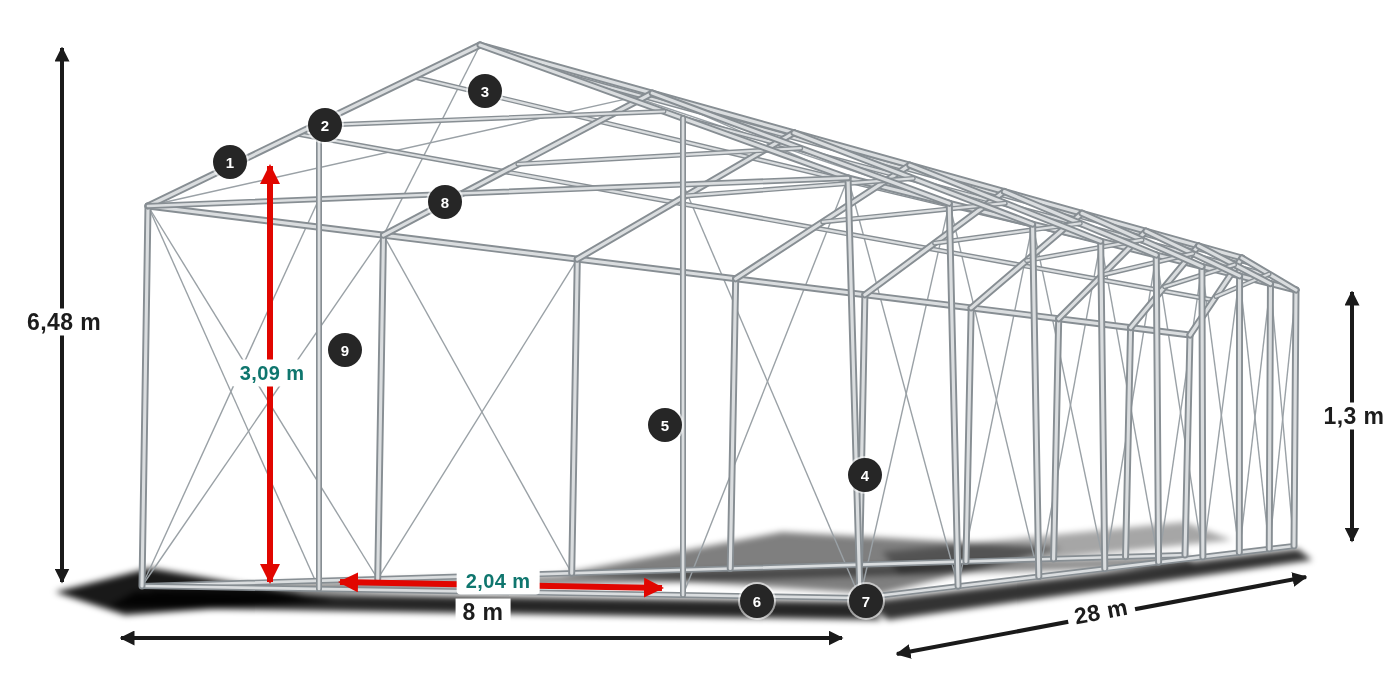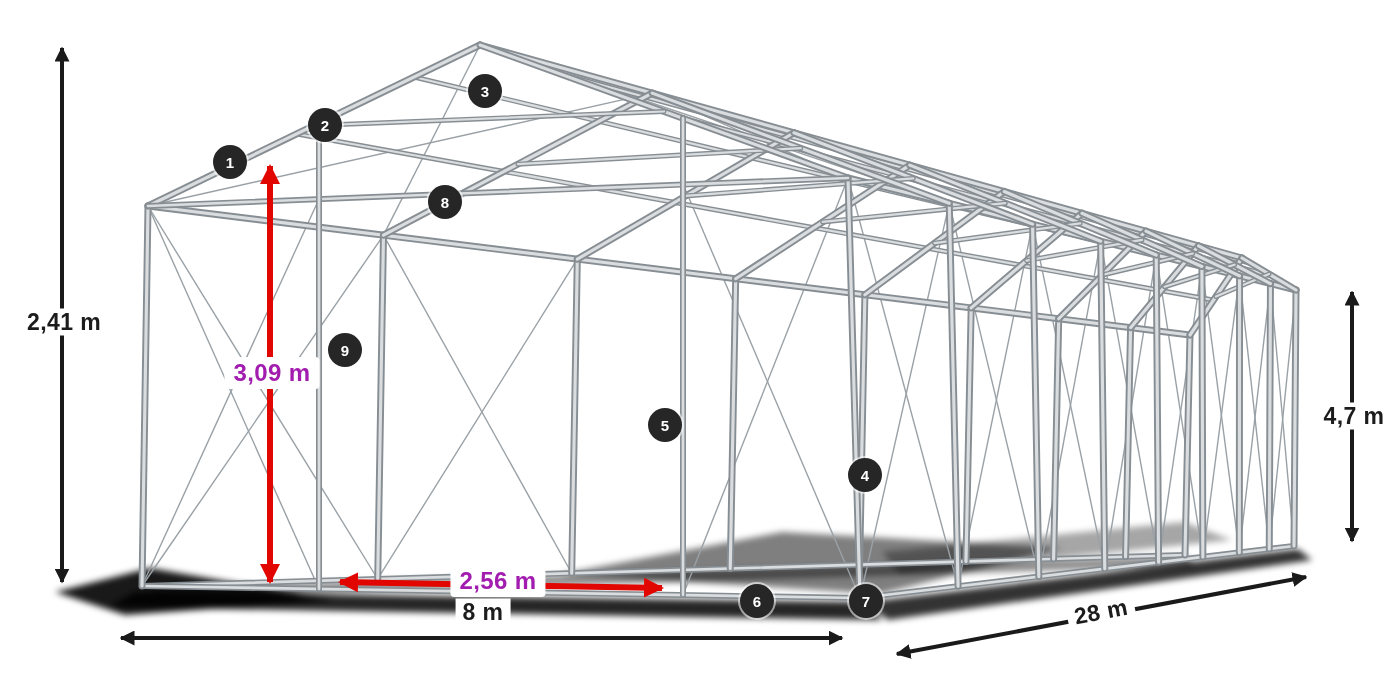--- a/index.html
+++ b/index.html
@@ -6,21 +6,21 @@
   .stage{
     position:relative;width:1400px;height:700px;background:#fff;overflow:hidden;
     font-family:"Liberation Sans",sans-serif;
   }
   .stage svg{position:absolute;left:0;top:0;}
   .dim-label{
     position:absolute;transform:translate(-50%,-50%);
     background:#ffffff;padding:0 7px;
     font-weight:700;font-size:23px;color:#1c1c1c;white-space:nowrap;letter-spacing:.4px;
   }
-  .dim-label.red{color:#a21caf;font-size:24px;padding:2px 9px;border-radius:4px;}
+  .dim-label.red{color:#0f766e;font-size:20px;padding:2px 9px;border-radius:4px;}
   .dim-label.rot{transform:translate(-50%,-50%) rotate(-11deg);}
   .callout{
     position:absolute;width:34px;height:34px;border-radius:50%;
     background:#262626;color:#fff;display:flex;align-items:center;justify-content:center;
     font-weight:700;font-size:15px;transform:translate(-50%,-50%);cursor:pointer;
     box-shadow:0 0 0 2px rgba(255,255,255,.55);
   }
 </style>
 </head>
 <body>
@@ -198,27 +198,27 @@
       <g>
         <line x1="62" y1="48" x2="62" y2="582" stroke="#1a1a1a" stroke-width="4" marker-start="url(#ab)" marker-end="url(#ab)"></line>
         <line x1="1352" y1="292" x2="1352" y2="541" stroke="#1a1a1a" stroke-width="4" marker-start="url(#ab)" marker-end="url(#ab)"></line>
         <line x1="121" y1="638" x2="842" y2="638" stroke="#1a1a1a" stroke-width="4" marker-start="url(#ab)" marker-end="url(#ab)"></line>
         <line x1="897" y1="654" x2="1306" y2="577" stroke="#1a1a1a" stroke-width="4" marker-start="url(#ab)" marker-end="url(#ab)"></line>
         <line x1="270" y1="166" x2="270" y2="582" stroke="#e10600" stroke-width="6" marker-start="url(#ar)" marker-end="url(#ar)"></line>
         <line x1="340" y1="582" x2="662" y2="588" stroke="#e10600" stroke-width="6" marker-start="url(#ar)" marker-end="url(#ar)"></line>
       </g>
     </svg>
 
-  <div class="dim-label" style="left:64px;top:322px">2,41 m</div>
-  <div class="dim-label" style="left:1354px;top:416px">4,7 m</div>
+  <div class="dim-label" style="left:64px;top:322px">6,48 m</div>
+  <div class="dim-label" style="left:1354px;top:416px">1,3 m</div>
   <div class="dim-label" style="left:483px;top:612px">8 m</div>
   <div class="dim-label rot" style="left:1101px;top:612px">28 m</div>
 
   <div class="dim-label red" style="left:272px;top:373px">3,09 m</div>
-  <div class="dim-label red" style="left:498px;top:581px">2,56 m</div>
+  <div class="dim-label red" style="left:498px;top:581px">2,04 m</div>
 
   <div class="callout" style="left:230px;top:162px">1</div>
   <div class="callout" style="left:325px;top:125px">2</div>
   <div class="callout" style="left:485px;top:91px">3</div>
   <div class="callout" style="left:865px;top:475px">4</div>
   <div class="callout" style="left:665px;top:425px">5</div>
   <div class="callout" style="left:757px;top:601px">6</div>
   <div class="callout" style="left:866px;top:601px">7</div>
   <div class="callout" style="left:445px;top:202px">8</div>
   <div class="callout" style="left:345px;top:350px">9</div>

